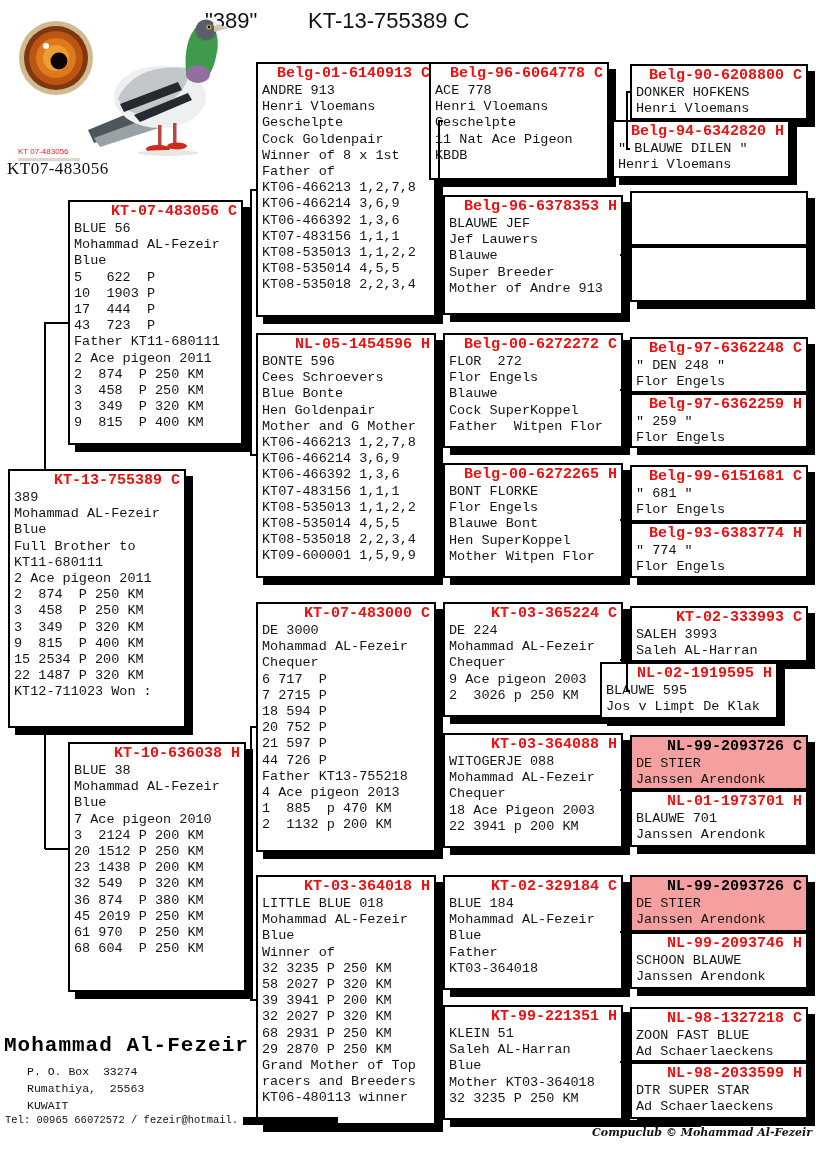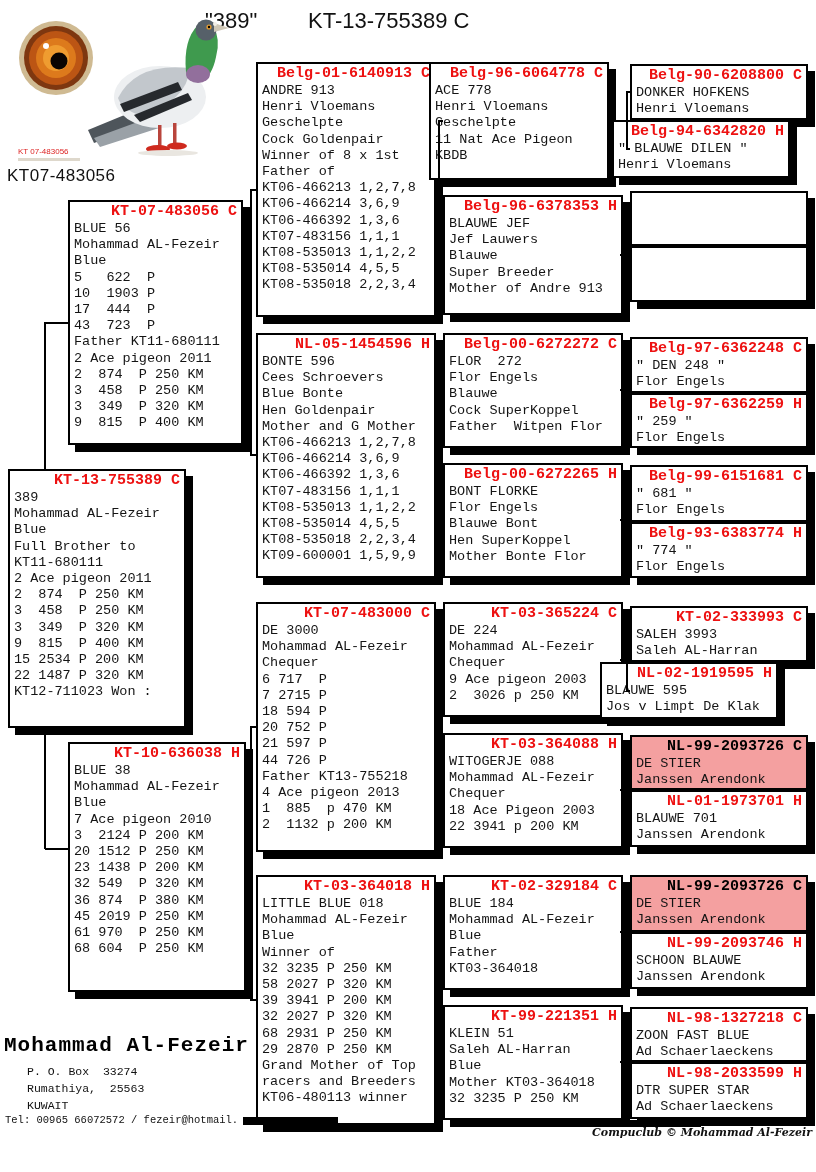--- a/index.html
+++ b/index.html
@@ -4,21 +4,21 @@
 <style>
   :root{ --red:#ed1111; --pink:#f4a0a0; }
   html,body{margin:0;padding:0;}
   body{width:816px;height:1172px;position:relative;background:#fff;overflow:hidden;
        font-family:"Liberation Mono",monospace;}
   .hdr{position:absolute;top:8px;left:0;width:816px;height:28px;}
   .hdr span{position:absolute;font-family:"Liberation Sans",sans-serif;font-size:22px;color:#111;white-space:pre;}
   .hdr .nm{left:205px;}
   .hdr .ring{left:308px;}
   .photo{position:absolute;left:8px;top:12px;}
-  .photo-caption{position:absolute;left:7px;top:166px;font-family:Liberation Sans, sans-serif;
+  .photo-caption{position:absolute;left:7px;top:159px;font-family:Liberation Serif, serif;
        font-size:17px;letter-spacing:.5px;color:#111;}
   .box{position:absolute;background:#fff;border:2px solid #000;box-shadow:7px 7px 0 #000;
        box-sizing:border-box;padding:0 4px;overflow:hidden;}
   .box .btitle{font-weight:bold;color:var(--red);font-size:15px;line-height:19px;
        text-align:right;white-space:pre;}
   .box .bline{font-size:13.5px;line-height:16.2px;white-space:pre;color:#141414;}
   .box.pink{background:var(--pink);}
   .box.pink .btitle{color:#000;}
   .cline{position:absolute;background:#000;}
   .contact-name{position:absolute;left:4px;top:1034px;font-size:21px;font-weight:bold;
@@ -232,21 +232,21 @@
       <div class="bline">Father  Witpen Flor</div>
     </div>
 </div>
 <div class="box" style="left:443px;top:463px;width:180px;height:115px">
   <div class="btitle">Belg-00-6272265 H</div>
   <div>
       <div class="bline">BONT FLORKE</div>
       <div class="bline">Flor Engels</div>
       <div class="bline">Blauwe Bont</div>
       <div class="bline">Hen SuperKoppel</div>
-      <div class="bline">Mother Bonte Flor</div>
+      <div class="bline">Mother Witpen Flor</div>
     </div>
 </div>
 <div class="box" style="left:443px;top:602px;width:180px;height:115px">
   <div class="btitle">KT-03-365224 C</div>
   <div>
       <div class="bline">DE 224</div>
       <div class="bline">Mohammad AL-Fezeir</div>
       <div class="bline">Chequer</div>
       <div class="bline">9 Ace pigeon 2003</div>
       <div class="bline">2  3026 p 250 KM</div>

